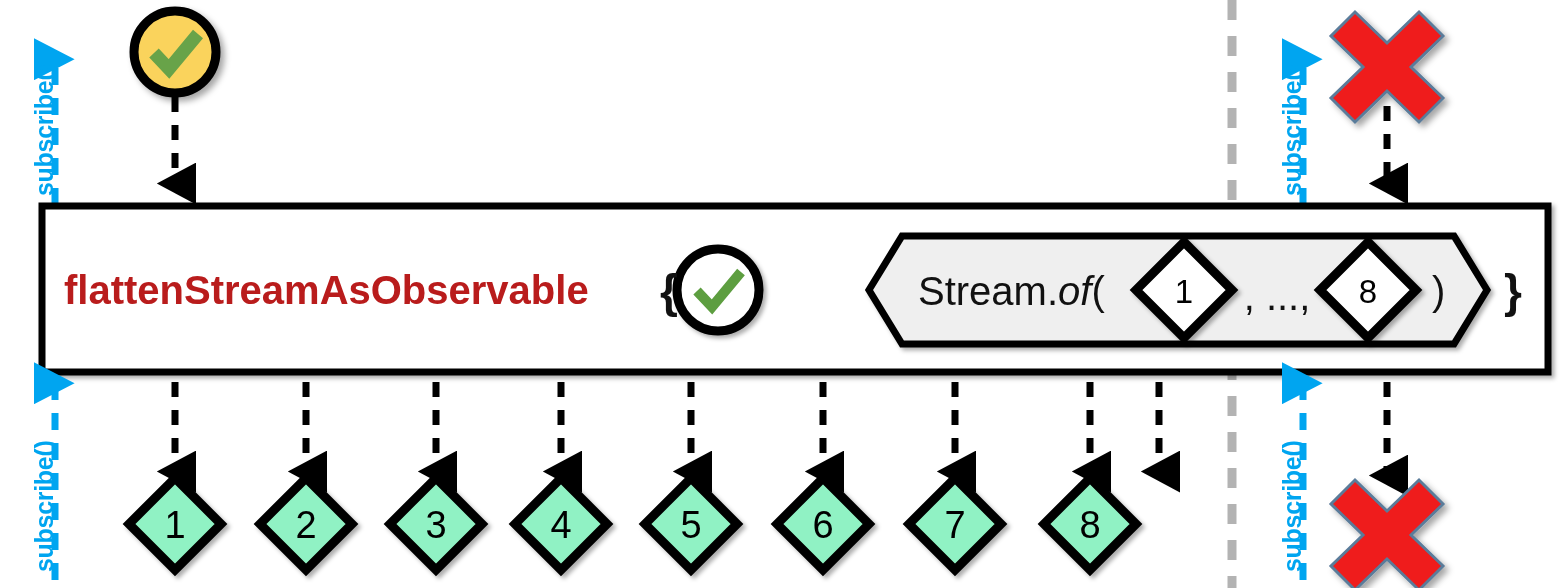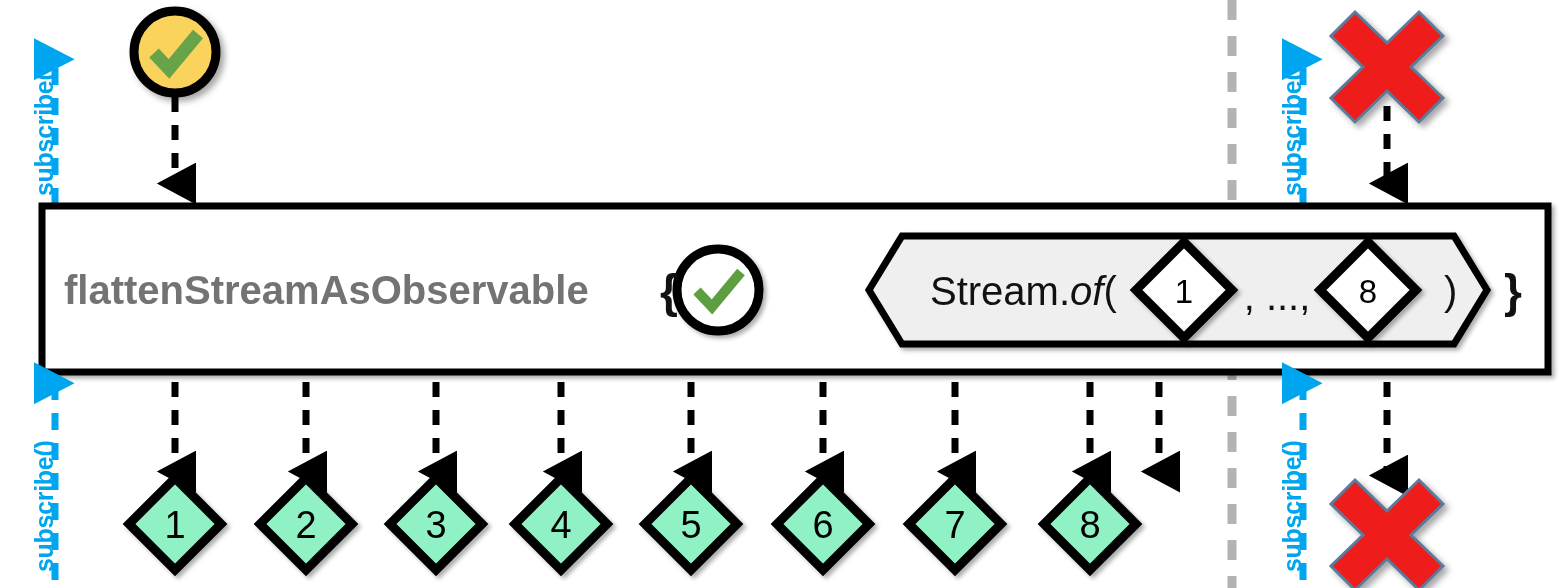--- a/index.html
+++ b/index.html
@@ -36,41 +36,40 @@
     transform:translate(-50%,-50%);
   }
   .marble-num.small{font-size:33px;}
 
   
   .op-name{
     position:absolute;
     font-family:"Liberation Sans", sans-serif;
     font-weight:bold;
     font-size:40px;
-    color:#737373;
+    color:#b91c1c;
     white-space:nowrap;
     transform:translateY(-50%);
   }
   .op-brace{
     position:absolute;
     font-family:"Liberation Sans", sans-serif;
     font-weight:bold;
     font-size:46px;
     color:#111;
     transform:translate(-50%,-50%);
   }
   .expr{
     position:absolute;
     font-family:"Liberation Sans", sans-serif;
     font-weight:normal;
     font-size:40px;
     color:#111;
     white-space:nowrap;
     transform:translateY(-50%);
-    margin-left:12px;
   }
   .expr .it{font-style:italic;}
   .ellipsis{
     position:absolute;
     font-family:"Liberation Sans", sans-serif;
     font-size:40px;color:#111;white-space:nowrap;
     transform:translate(-50%,-50%);
   }
 </style>
 </head>

